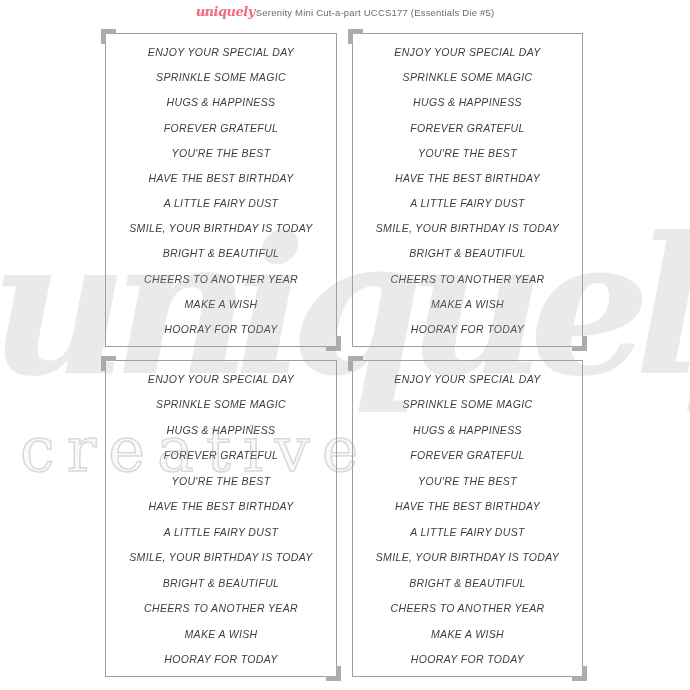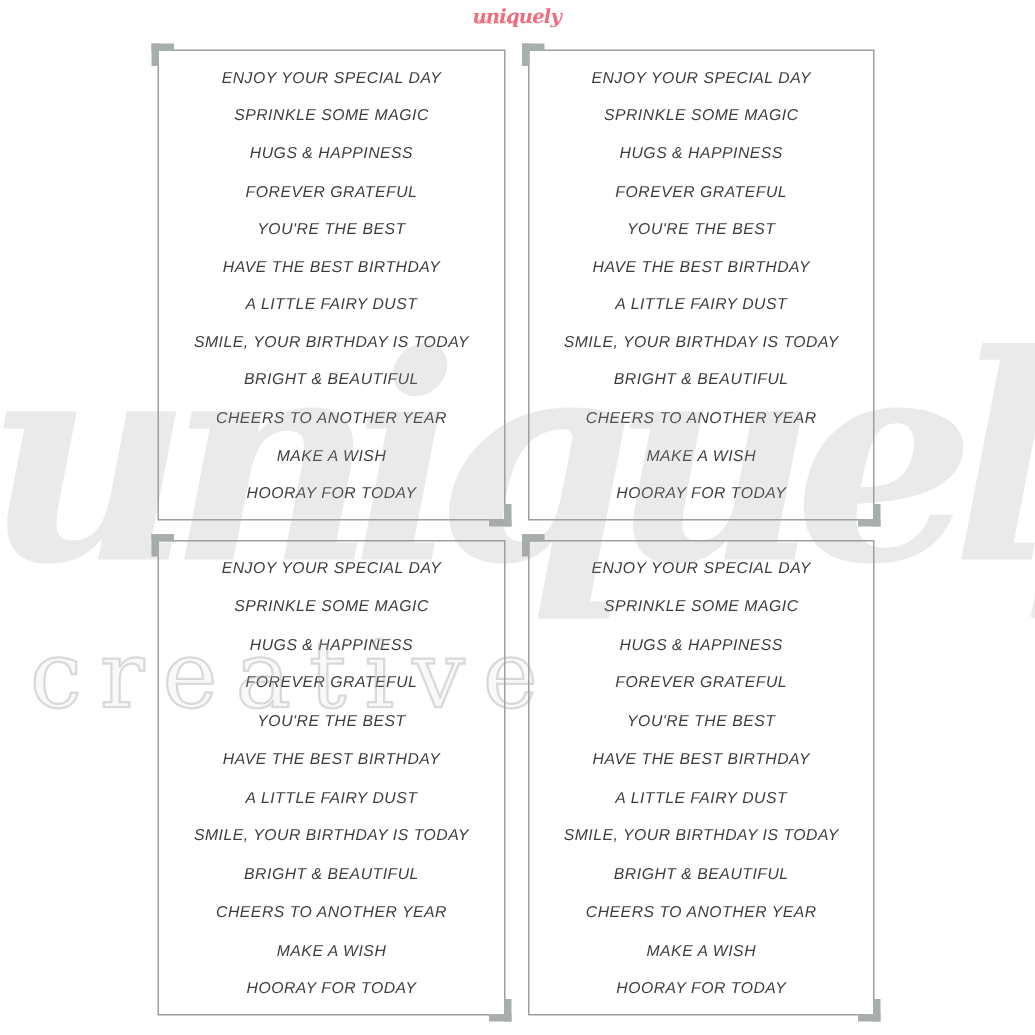--- a/index.html
+++ b/index.html
@@ -127,21 +127,21 @@
 </style>
 </head>
 <body>
 
 <div class="canvas">
 
   <div class="header">
     <span class="logo-wrap">
       <span class="logo-script">uniquely</span>
       <span class="logo-sub">CREATIVE</span>
-    </span>
+    </span><span class="header-title">Serenity Mini Cut-a-part UCCS177 (Essentials Die #5)</span>
   </div>
 
   <div class="panel panel-tl">
     <div class="mark mark-tl"></div>
     <div class="mark mark-br"></div>
     <div class="phrase-list">
         <div class="phrase">ENJOY YOUR SPECIAL DAY</div>
         <div class="phrase">SPRINKLE SOME MAGIC</div>
         <div class="phrase">HUGS &amp; HAPPINESS</div>
         <div class="phrase">FOREVER GRATEFUL</div>

